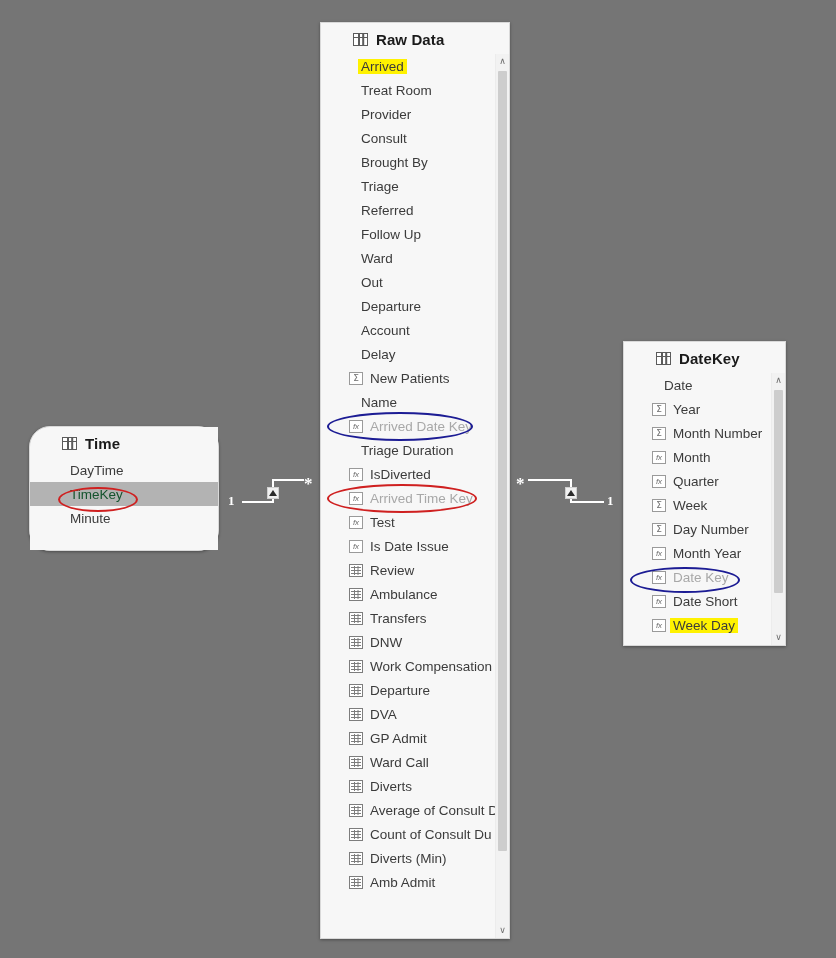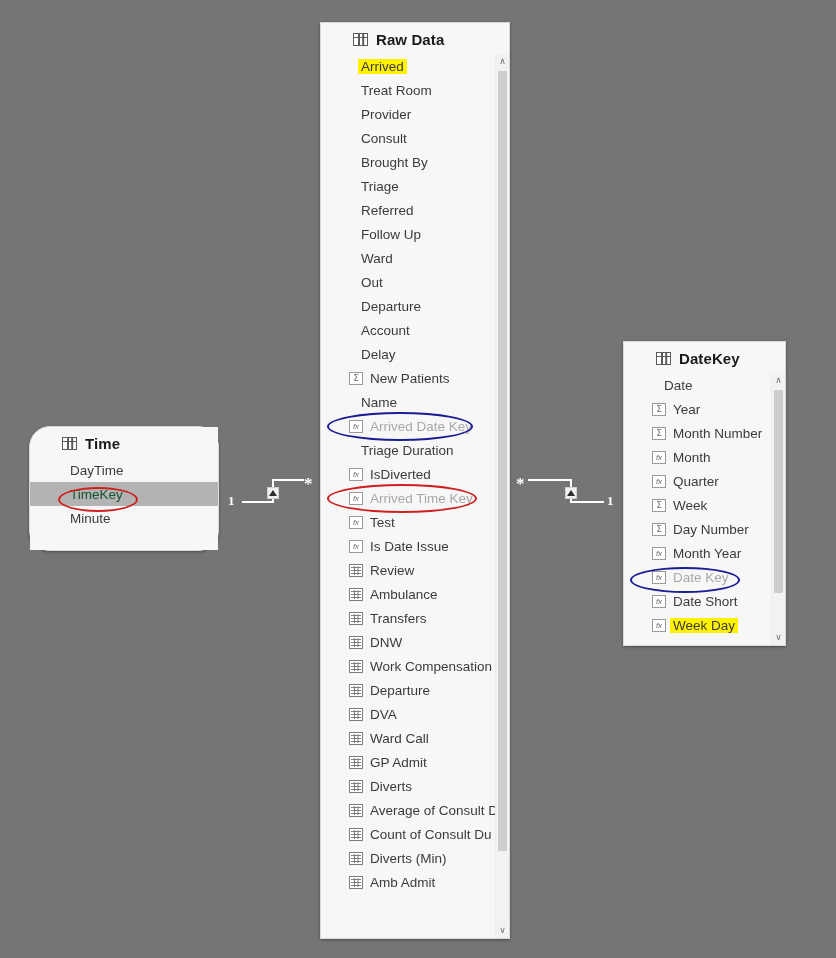--- a/index.html
+++ b/index.html
@@ -283,25 +283,25 @@
         <div class="field-row">
           <span class="fld-ico grid"></span>
           <span class="field-label">Departure</span>
         </div>
         <div class="field-row">
           <span class="fld-ico grid"></span>
           <span class="field-label">DVA</span>
         </div>
         <div class="field-row">
           <span class="fld-ico grid"></span>
+          <span class="field-label">GP Admit</span>
+        </div>
+        <div class="field-row">
+          <span class="fld-ico grid"></span>
           <span class="field-label">Ward Call</span>
-        </div>
-        <div class="field-row">
-          <span class="fld-ico grid"></span>
-          <span class="field-label">GP Admit</span>
         </div>
         <div class="field-row">
           <span class="fld-ico grid"></span>
           <span class="field-label">Diverts</span>
         </div>
         <div class="field-row">
           <span class="fld-ico grid"></span>
           <span class="field-label">Average of Consult D</span>
         </div>
         <div class="field-row">

